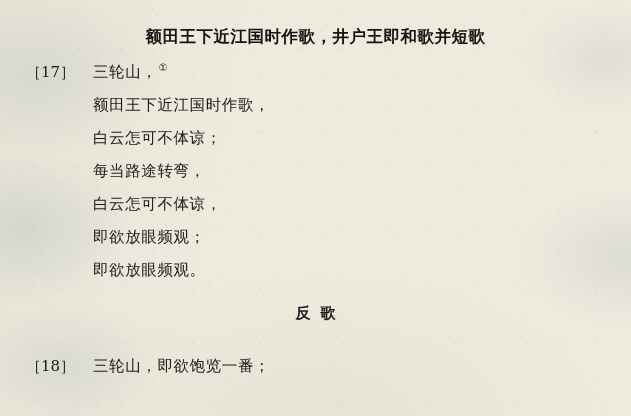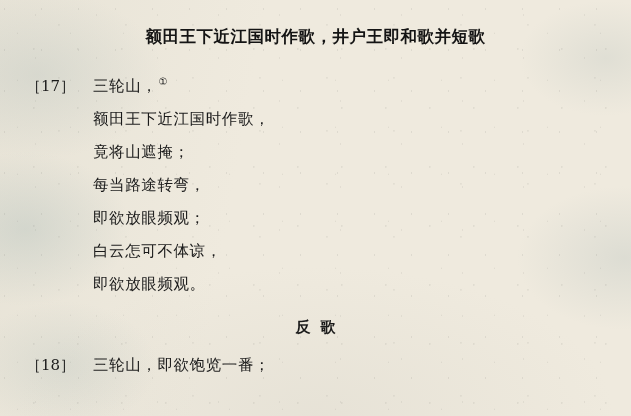--- a/index.html
+++ b/index.html
@@ -50,21 +50,21 @@
   }
   .doc-title {
     text-align: center;
     font-size: 16.5px;
     font-weight: bold;
     letter-spacing: 0.5px;
     padding-top: 26px;
     color: #141414;
   }
   .poem-block {
-    margin-top: 22px;
+    margin-top: 8px;
   }
   .poem-row {
     display: flex;
     align-items: flex-start;
     line-height: 33px;
     font-size: 15.5px;
   }
   .stanza-number {
     width: 60px;
     flex: 0 0 60px;
@@ -88,21 +88,21 @@
   }
   .section-heading {
     text-align: center;
     font-size: 15px;
     font-weight: bold;
     margin-top: 17px;
     letter-spacing: 10px;
     padding-left: 10px;
   }
   .second-block {
-    margin-top: 12px;
+    margin-top: 27px;
   }
 </style>
 </head>
 <body>
 
 <div class="paper-grain"></div>
 <div class="paper-speckle"></div>
 
 <div class="page">
 
@@ -115,36 +115,36 @@
       <span class="line-text"><span>三轮山，</span><span class="footnote-mark">①</span></span>
     </div>
 
     <div class="poem-row">
       <span class="stanza-number"></span>
       <span class="line-text">额田王下近江国时作歌，</span>
     </div>
 
     <div class="poem-row">
       <span class="stanza-number"></span>
-      <span class="line-text">竟将山遮掩；</span>
+      <span class="line-text">白云怎可不体谅；</span>
     </div>
 
     <div class="poem-row">
       <span class="stanza-number"></span>
       <span class="line-text">每当路途转弯，</span>
     </div>
 
     <div class="poem-row">
       <span class="stanza-number"></span>
-      <span class="line-text">即欲放眼频观；</span>
+      <span class="line-text">白云怎可不体谅，</span>
     </div>
 
     <div class="poem-row">
       <span class="stanza-number"></span>
-      <span class="line-text">白云怎可不体谅，</span>
+      <span class="line-text">即欲放眼频观；</span>
     </div>
 
     <div class="poem-row">
       <span class="stanza-number"></span>
       <span class="line-text">即欲放眼频观。</span>
     </div>
 
   </div>
 
   <div class="section-heading">反歌</div>

